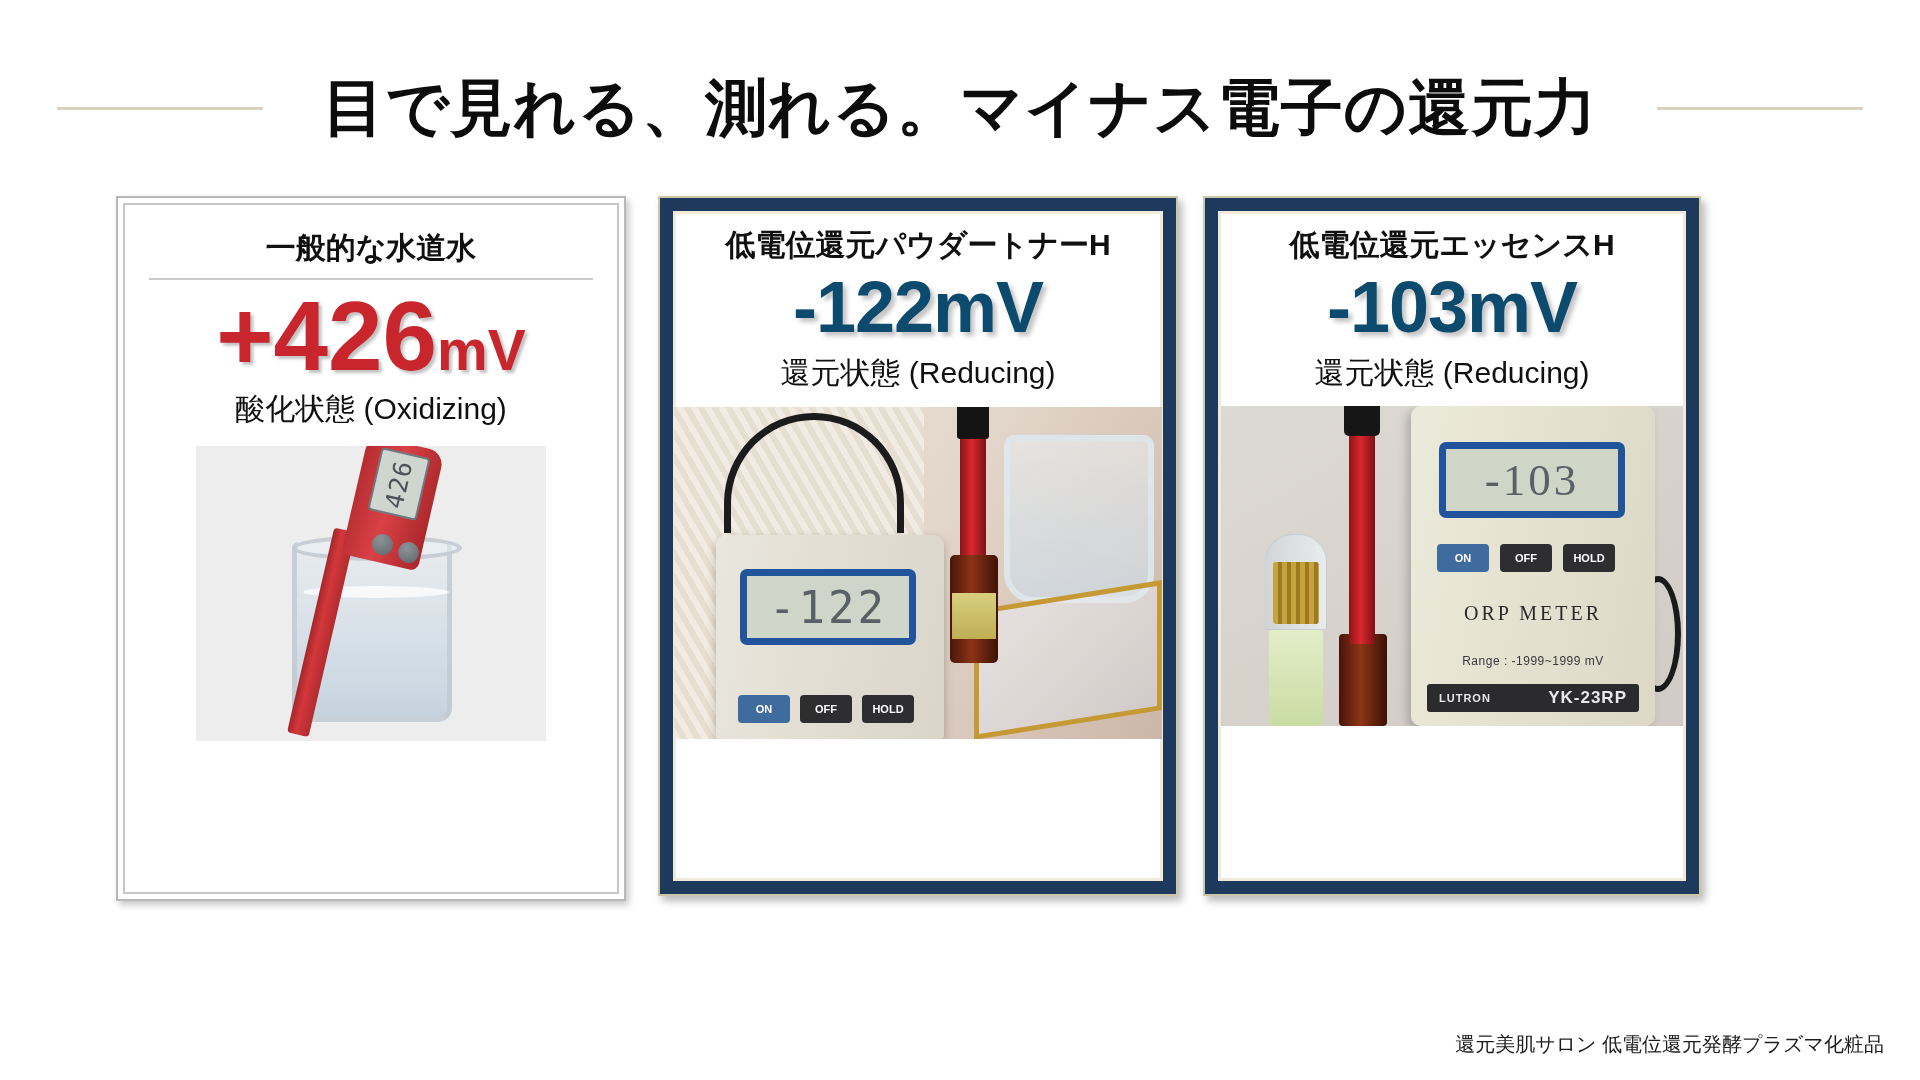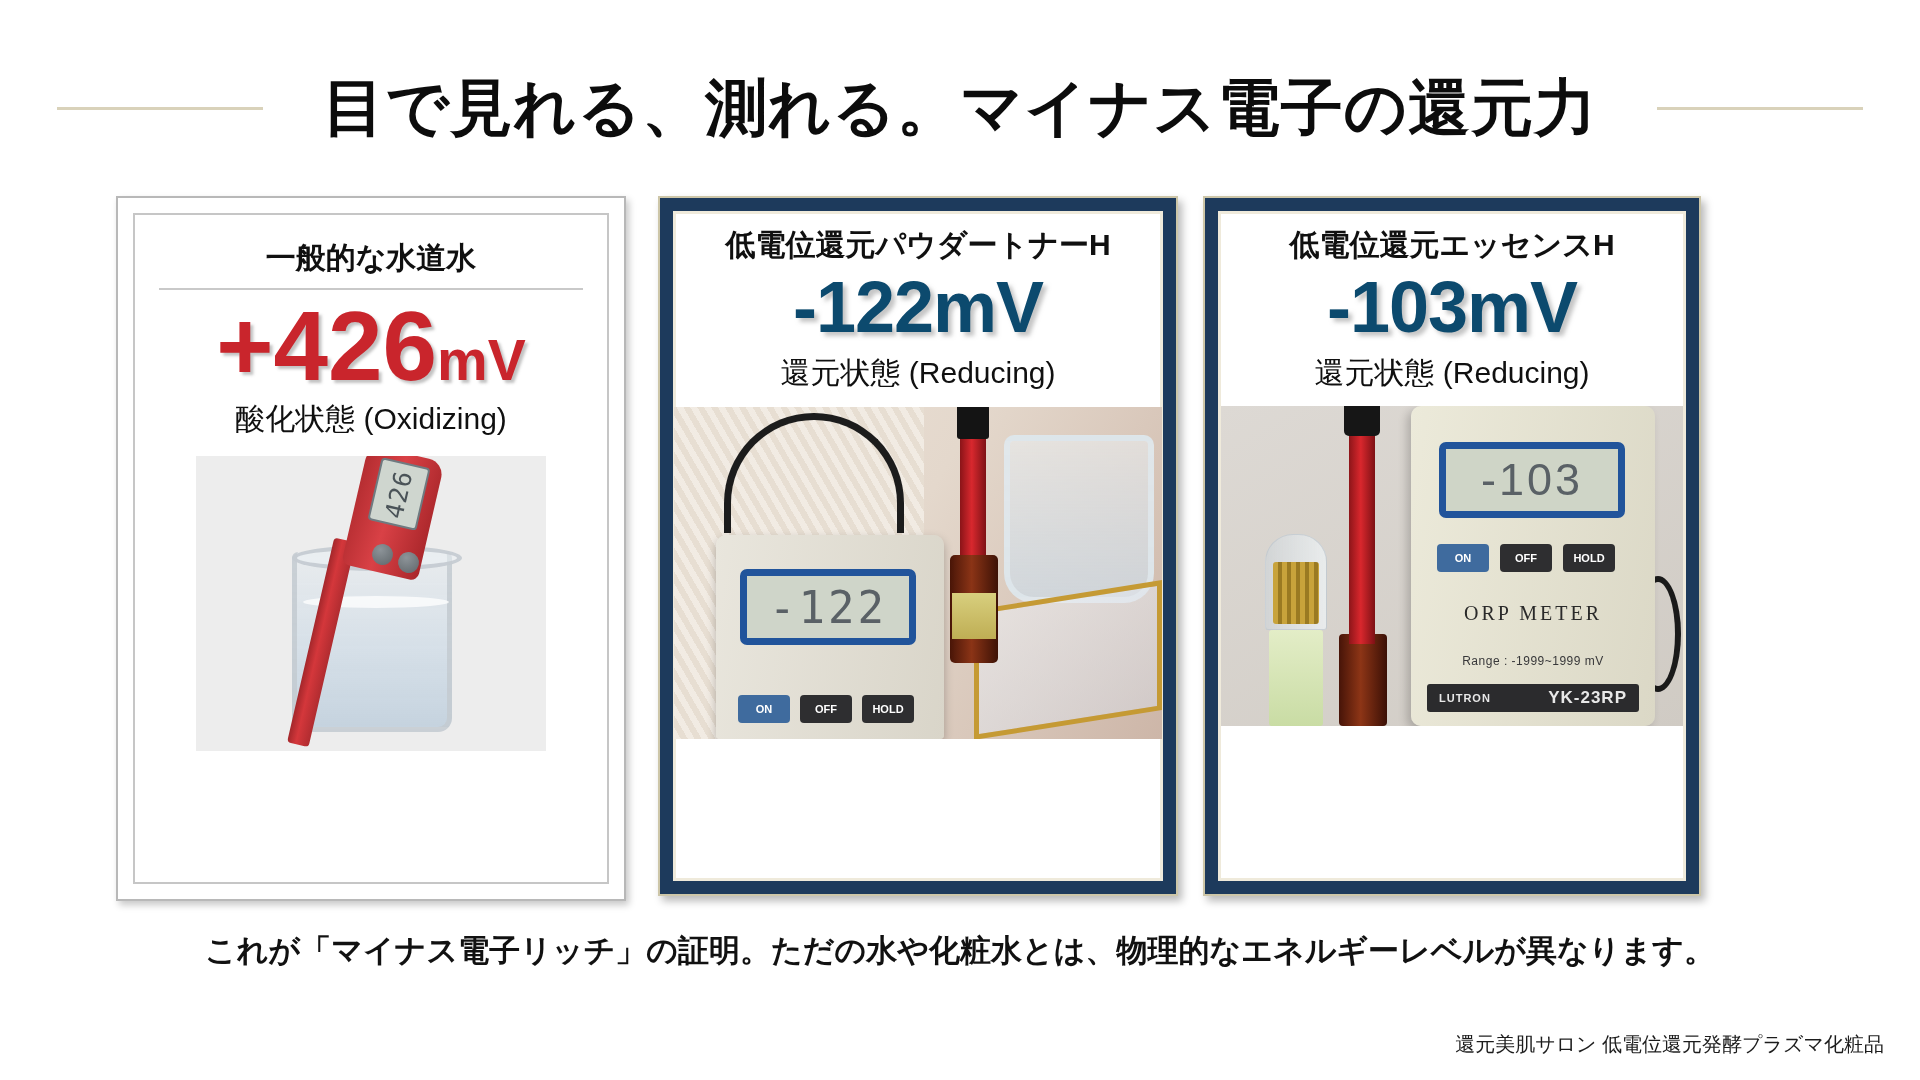--- a/index.html
+++ b/index.html
@@ -29,21 +29,21 @@
   
   #panels { position:absolute; left:0; top:196px; width:1920px; height:710px; }
 
   .panel { position:absolute; top:0; background:#ffffff; }
 
   
   #panel-1 {
     left:116px; width:510px; height:705px;
     border:2px solid #b8b8b8; background:#fff;
     box-shadow:3px 4px 7px rgba(0,0,0,0.22);
-    padding:15px;
+    padding:5px;
   }
   #panel-1 .inner { width:100%; height:100%; border:2px solid #c6c6c6; padding:10px 24px 0 24px;
                     display:flex; flex-direction:column; align-items:center; }
 
   
   .panel-navy {
     background:#1d3a5c;
     border:2px solid #cdc6a8;
     box-shadow:4px 5px 8px rgba(0,0,0,0.28);
     padding:13px;
@@ -159,21 +159,21 @@
 
   
   #photo-3 { width:462px; height:320px; margin-top:12px;
              background:linear-gradient(150deg,#ddd9d4 0%,#d0cbc4 100%); }
   #p3-meter{ position:absolute; right:28px; top:0; width:244px; height:320px;
     background:linear-gradient(100deg,#eceada,#dbd8c6); border-radius:10px;
     box-shadow:-4px 4px 10px rgba(0,0,0,.2); }
   #p3-lcd{ position:absolute; left:28px; top:36px; width:186px; height:76px;
     background:#cfd5c7; border:7px solid #21549b; border-radius:7px;
     display:flex; align-items:center; justify-content:center; }
-  #p3-lcd span{ font-family:Liberation Sans, sans-serif;
+  #p3-lcd span{ font-family:Liberation Serif, serif;
     font-size:45px; color:#5a6166; letter-spacing:3px; }
   #p3-btns{ position:absolute; left:26px; top:138px; display:flex; gap:11px; }
   #p3-model{ position:absolute; left:0; right:0; top:196px; text-align:center;
     font-family:"Liberation Serif","DejaVu Serif",serif; font-size:20px;
     letter-spacing:3px; color:#2a2a2a; }
   #p3-range{ position:absolute; left:0; right:0; top:248px; text-align:center;
     font-size:12px; color:#38383a; letter-spacing:.5px; }
   #p3-bar{ position:absolute; left:16px; right:16px; bottom:14px; height:28px;
     background:#2b2b2d; border-radius:3px; display:flex; align-items:center;
     justify-content:space-between; padding:0 12px; }
@@ -305,17 +305,16 @@
                 <span id="p3-sku">YK-23RP</span>
               </div>
             </div>
           </div>
         </div>
       </div>
     </div>
 
   </div>
 
-  <div id="caption">これが「マイナス電子リッチ」の証明。ただの水や化粧水とは、物理的なエネルギーレベルが異なります。</div>
 
   <div id="footer">還元美肌サロン 低電位還元発酵プラズマ化粧品</div>
 
 </div>
 
 </body></html>

